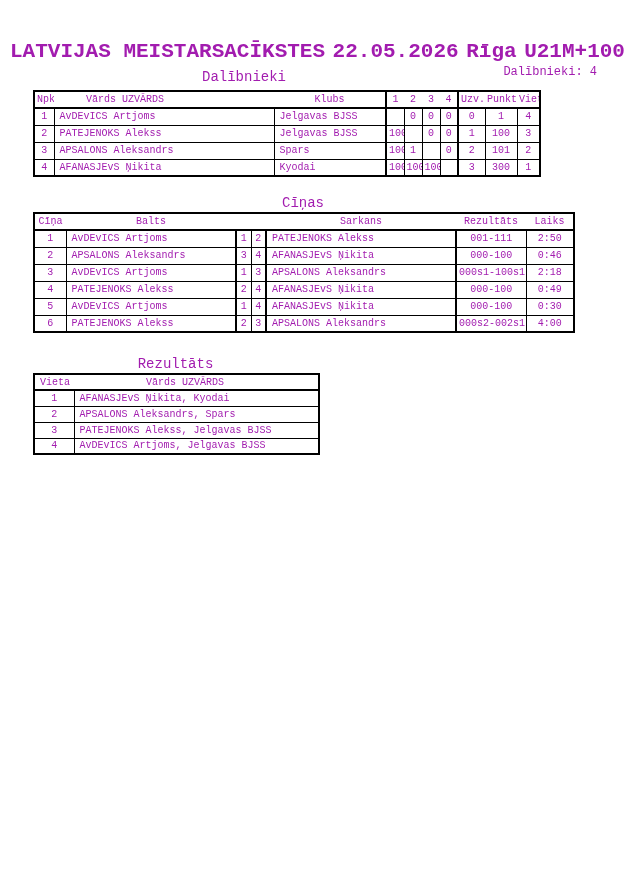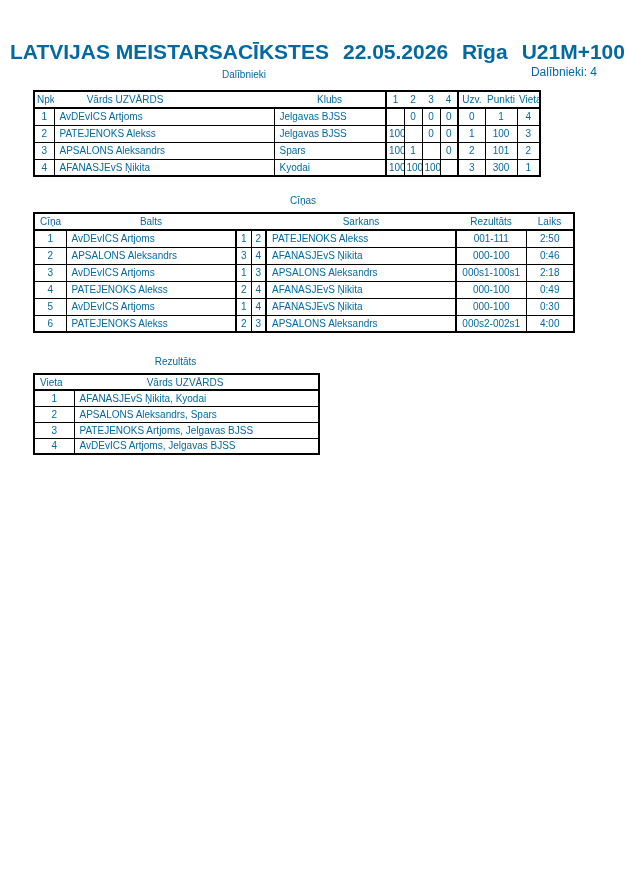--- a/index.html
+++ b/index.html
@@ -2,22 +2,22 @@
 <html><head>
 <meta charset="utf-8">
 <style>
   * { box-sizing: border-box; margin: 0; padding: 0; }
   html, body { background: #fff; }
   #page {
     position: relative;
     width: 630px;
     height: 891px;
     background: #ffffff;
-    font-family: Liberation Sans, sans-serif;
-    color: #0369a1;
+    font-family: Liberation Mono, monospace;
+    color: #a21caf;
     overflow: hidden;
   }
   
   #title-row {
     position: absolute;
     left: 10px;
     top: 40px;
     width: 615px;
     display: flex;
     justify-content: space-between;
@@ -29,21 +29,21 @@
   #participants-count {
     position: absolute;
     top: 65px;
     right: 33px;
     font-size: 12px;
     margin-left: 36px;
   }
   .section-title {
     position: absolute;
     text-align: center;
-    font-size: 10px;
+    font-size: 14px;
   }
   #participants-title { left: 33px; width: 422px; top: 69px; }
   #fights-title      { left: 33px; width: 540px; top: 195px; }
   #results-title     { left: 33px; width: 285px; top: 356px; }
 
   
   table.sheet {
     position: absolute;
     border-collapse: collapse;
     table-layout: fixed;
@@ -283,21 +283,21 @@
       <tr>
         <td class="c">1</td>
         <td class="l">AFANASJEvS Ņikita, Kyodai</td>
       </tr>
       <tr>
         <td class="c">2</td>
         <td class="l">APSALONS Aleksandrs, Spars</td>
       </tr>
       <tr>
         <td class="c">3</td>
-        <td class="l">PATEJENOKS Artjoms, Jelgavas BJSS</td>
+        <td class="l">PATEJENOKS Alekss, Jelgavas BJSS</td>
       </tr>
       <tr>
         <td class="c">4</td>
         <td class="l">AvDEvICS Artjoms, Jelgavas BJSS</td>
       </tr>
     </tbody>
   </table>
 
 </div>
 

